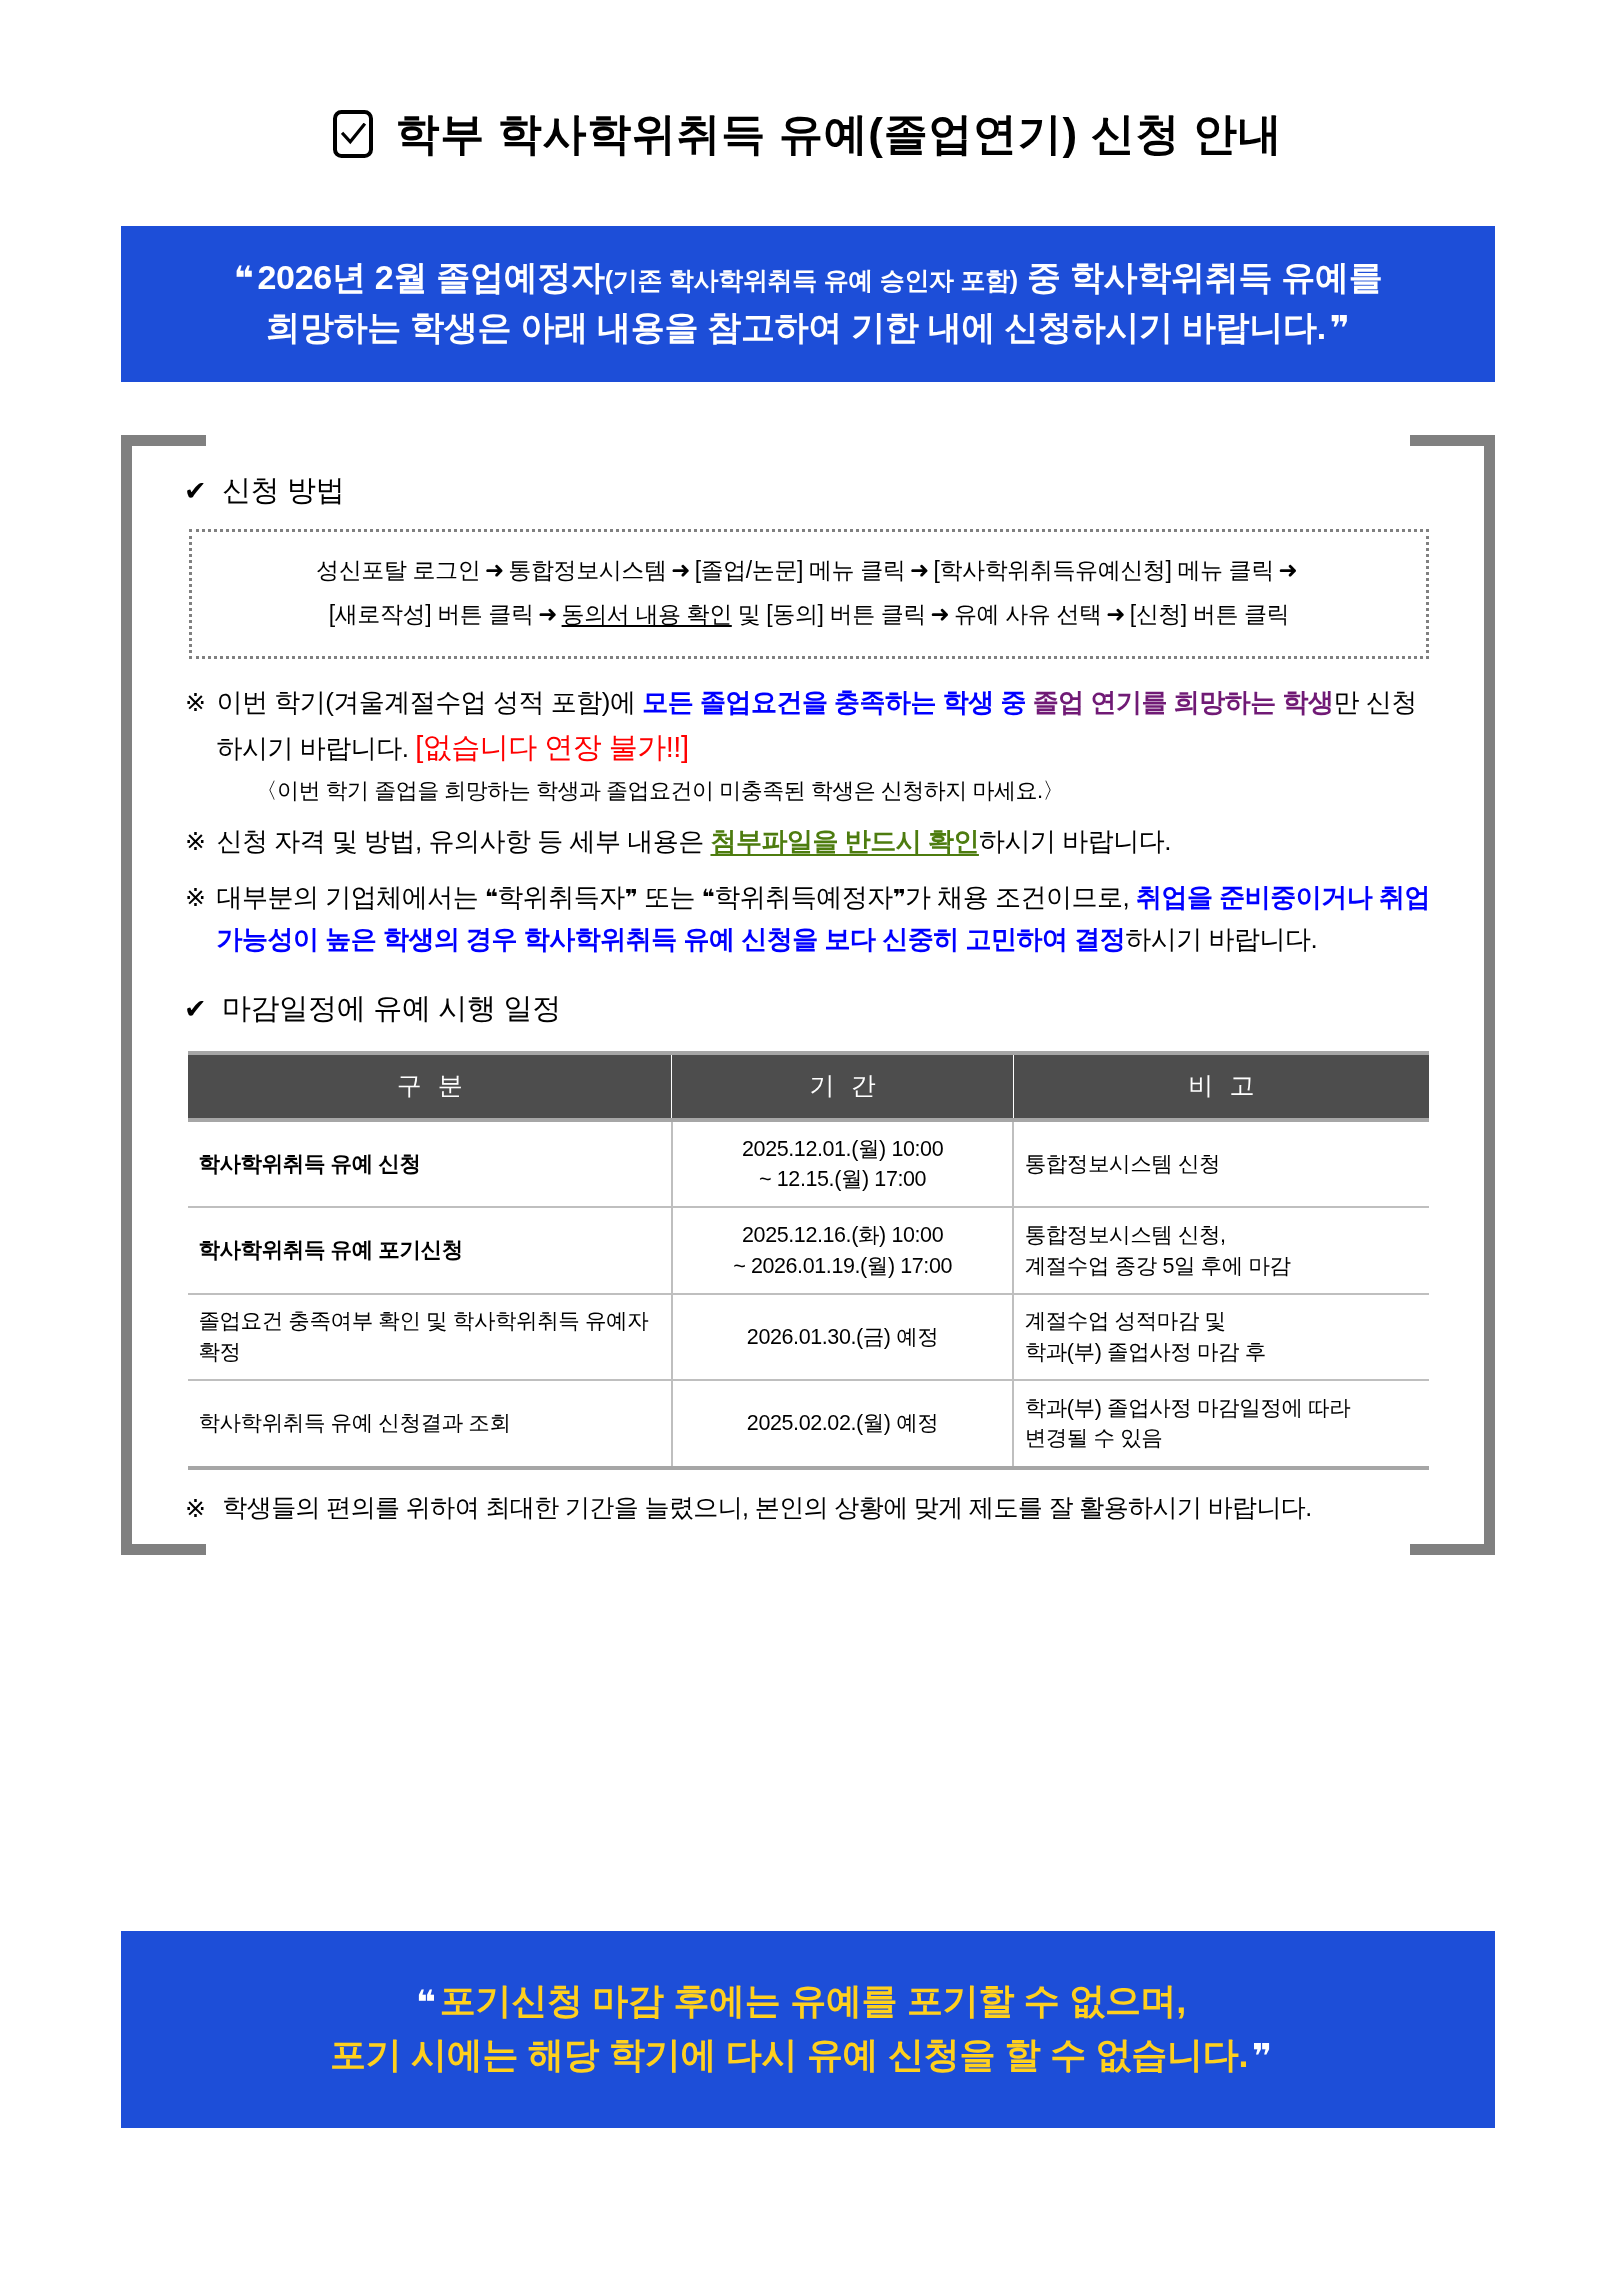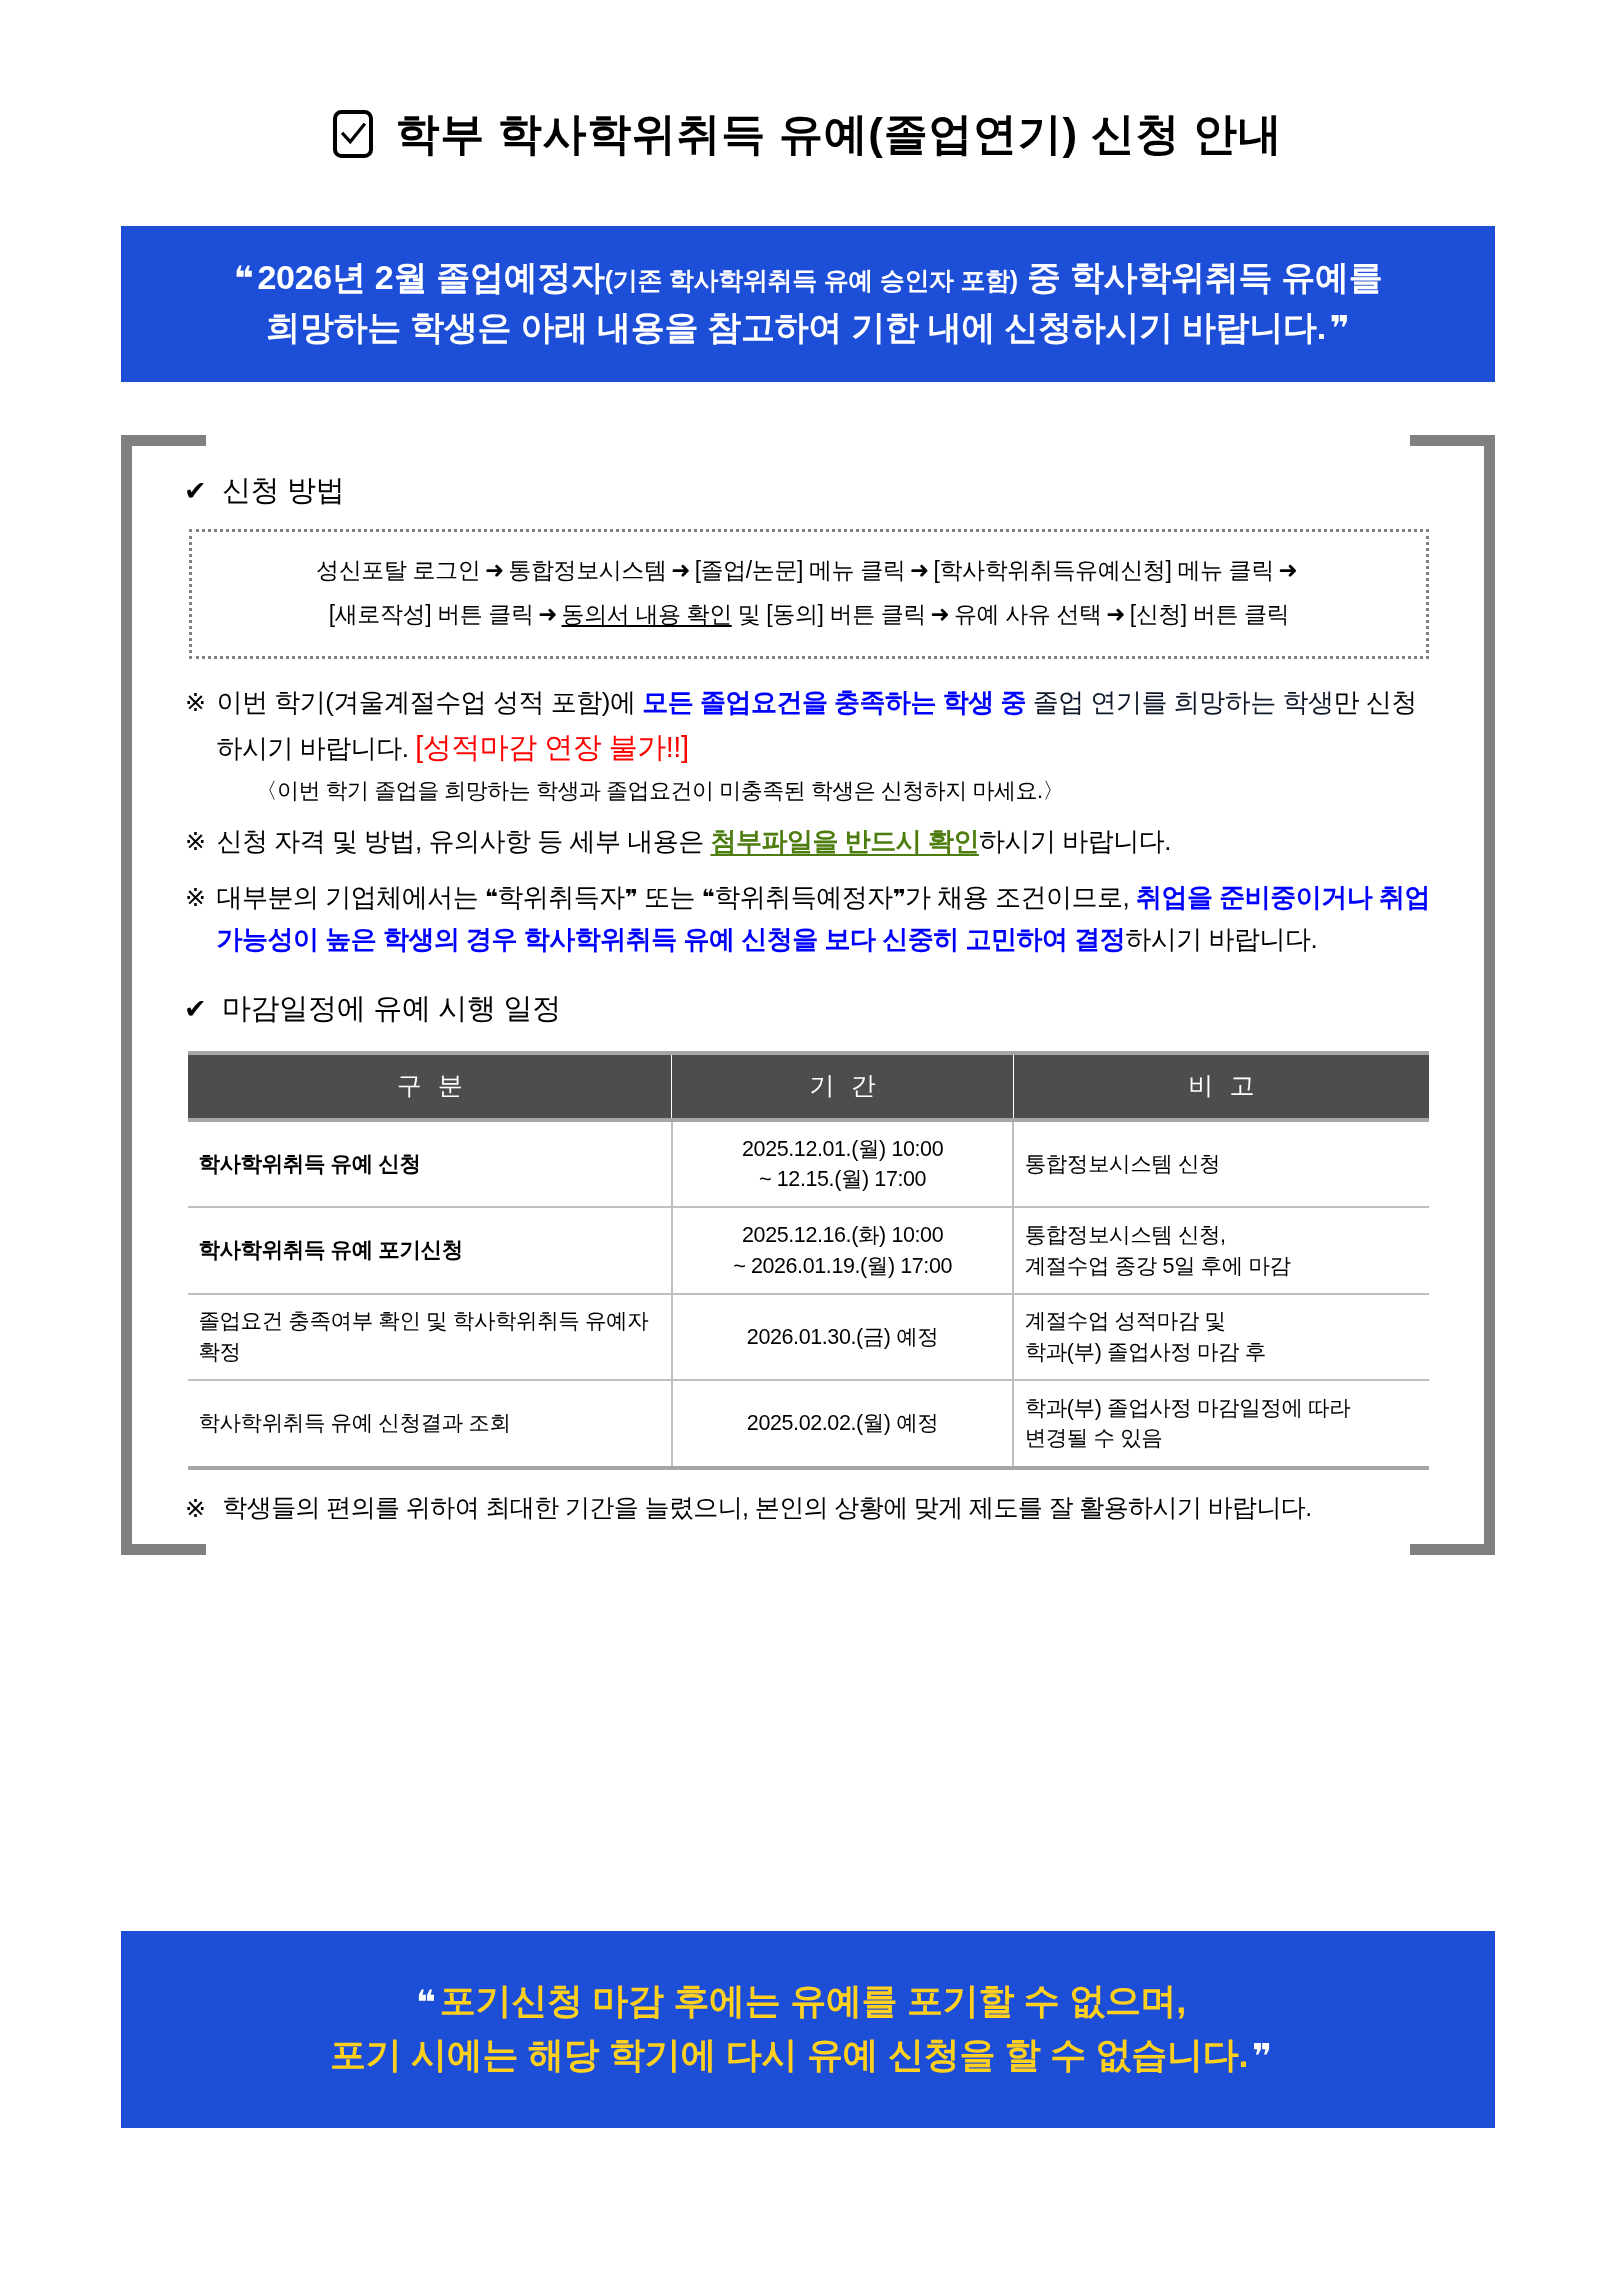--- a/index.html
+++ b/index.html
@@ -185,21 +185,21 @@
   }
   .note-mark { flex: none; font-size: 25px; line-height: 1.7; }
   .note-body { flex: 1; }
   .note-sub {
     margin: 3.9px 0 0 39px;
     font-size: 22px;
     letter-spacing: -0.5px;
     line-height: 1.5;
   }
   .blue { color: #0000FF; font-weight: 700; }
-  .red  { color: #0f172a; font-weight: 400; }
+  .red  { color: #701a75; font-weight: 700; }
   .red-big { color: #FF0000; font-weight: 500; font-size: 29px; }
   .blue-ul { color: #4d7c0f; font-weight: 700; text-decoration: underline; text-underline-offset: 3.9px; }
   .emq { font-weight: 700; font-size: 22px; vertical-align: 1.3px; }
 
   
   .table-wrap { margin: 22px 29px 0 30px; }
   table.schedule {
     width: 100%;
     border-collapse: collapse;
     table-layout: fixed;
@@ -287,21 +287,21 @@
     <div class="proc-line">
       <span>[새로작성] 버튼 클릭</span><span class="arrow">➜</span><span class="ul">동의서 내용 확인</span><span> 및 [동의] 버튼 클릭</span><span class="arrow">➜</span><span>유예 사유 선택</span><span class="arrow">➜</span><span>[신청] 버튼 클릭</span>
     </div>
   </div>
 
   <div class="notes">
 
     <div class="note-row">
       <span class="note-mark">※</span>
       <span class="note-body">
-        <span>이번 학기(겨울계절수업 성적 포함)에 </span><span class="blue">모든 졸업요건을 충족하는 학생 중</span><span class="red"> 졸업 연기를 희망하는 학생</span><span>만 신청하시기 바랍니다. </span><span class="red-big">[성적마감 연장 불가!!]</span>
+        <span>이번 학기(겨울계절수업 성적 포함)에 </span><span class="blue">모든 졸업요건을 충족하는 학생 중</span><span class="red"> 졸업 연기를 희망하는 학생</span><span>만 신청하시기 바랍니다. </span><span class="red-big">[없습니다 연장 불가!!]</span>
         <div class="note-sub">〈이번 학기 졸업을 희망하는 학생과 졸업요건이 미충족된 학생은 신청하지 마세요.〉</div>
       </span>
     </div>
 
     <div class="note-row">
       <span class="note-mark">※</span>
       <span class="note-body">
         <span>신청 자격 및 방법, 유의사항 등 세부 내용은 </span><span class="blue-ul">첨부파일을 반드시 확인</span><span>하시기 바랍니다.</span>
       </span>
     </div>

